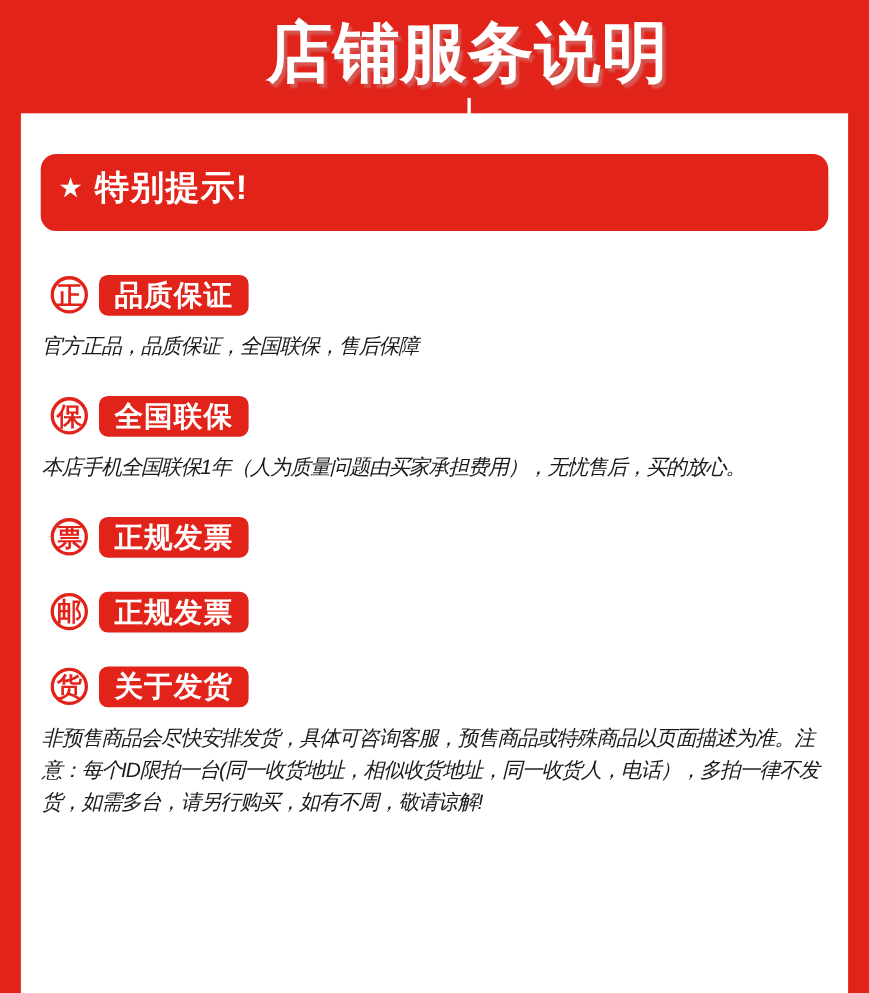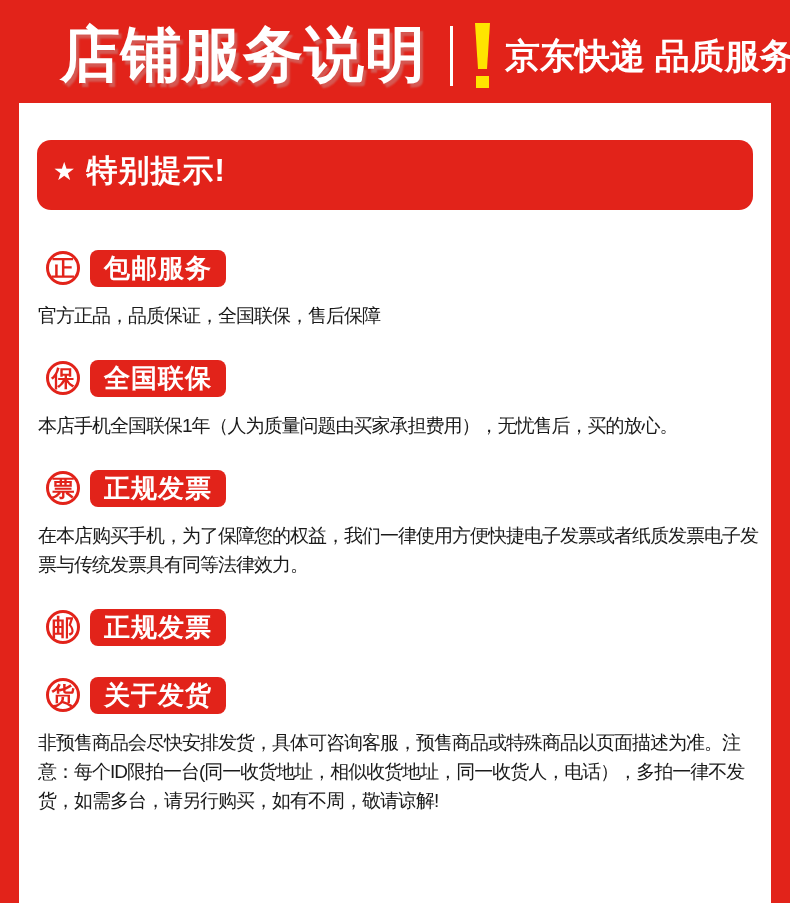--- a/index.html
+++ b/index.html
@@ -11,20 +11,21 @@
     background: #e2231a;
     font-family: "Liberation Sans", "DejaVu Sans", sans-serif;
   }
 
   
   .header {
     height: 103px;
     display: flex;
     align-items: center;
     padding: 8px 0 0 60px;
+    flex-direction: column;
   }
   .header-title {
     font-size: 60px;
     font-weight: 700;
     color: #ffffff;
     letter-spacing: 1px;
     white-space: nowrap;
     text-shadow: 3px 4px 2px rgba(190,190,190,0.35);
   }
   .header-divider {
@@ -133,20 +134,21 @@
     border-radius: 8px;
     letter-spacing: 1px;
     white-space: nowrap;
   }
   .section-body {
     margin: 13px 12px 0 19px;
     font-size: 19px;
     line-height: 29px;
     letter-spacing: -1px;
     color: #1a1a1a;
+    font-style: italic;
   }
 </style>
 </head>
 <body>
 
 <div class="header">
   <div class="header-title">店铺服务说明</div>
   <div class="header-divider"></div>
   <div class="excl">
     <div class="excl-bar"></div>
@@ -162,39 +164,38 @@
   <div class="notice">
     <div class="notice-title">
       <span class="notice-star">★</span>
       <span>特别提示!</span>
     </div>
   </div>
 
   <div class="section first">
     <div class="section-head">
       <div class="icon-circle">正</div>
-      <div class="badge">包邮服务</div>
+      <div class="badge">品质保证</div>
     </div>
     <div class="section-body">官方正品，品质保证，全国联保，售后保障</div>
   </div>
 
   <div class="section">
     <div class="section-head">
       <div class="icon-circle">保</div>
       <div class="badge">全国联保</div>
     </div>
     <div class="section-body">本店手机全国联保1年（人为质量问题由买家承担费用），无忧售后，买的放心。</div>
   </div>
 
   <div class="section">
     <div class="section-head">
       <div class="icon-circle">票</div>
       <div class="badge">正规发票</div>
     </div>
-    <div class="section-body">在本店购买手机，为了保障您的权益，我们一律使用方便快捷电子发票或者纸质发票电子发票与传统发票具有同等法律效力。</div>
   </div>
 
   <div class="section">
     <div class="section-head">
       <div class="icon-circle">邮</div>
       <div class="badge">正规发票</div>
     </div>
   </div>
 
   <div class="section">

